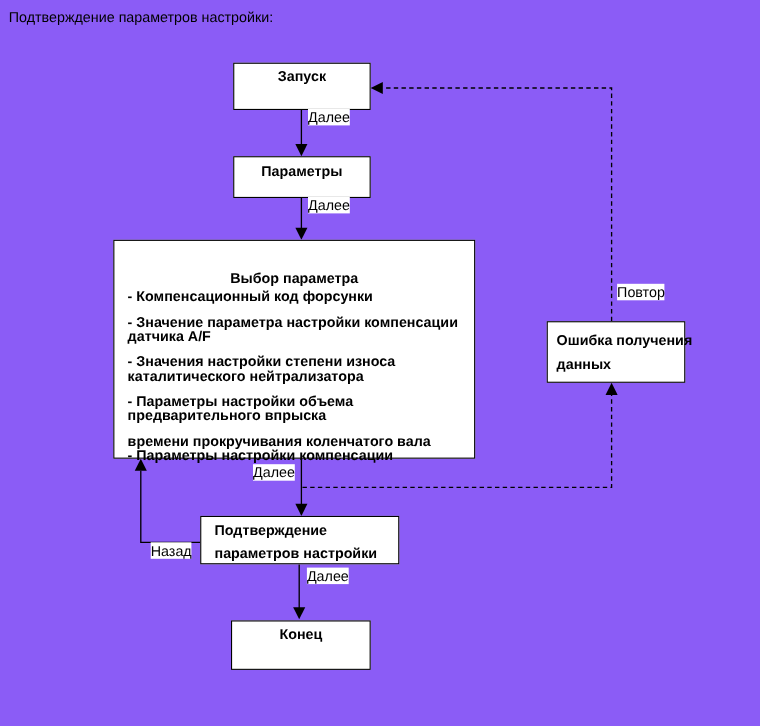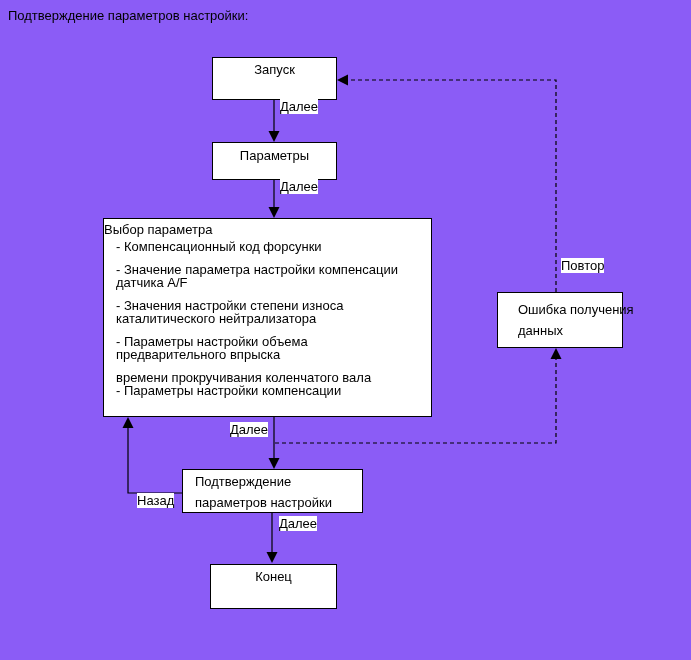--- a/index.html
+++ b/index.html
@@ -22,30 +22,31 @@
   }
   svg.connectors {
     position: absolute;
     left: 0; top: 0;
     width: 691px; height: 660px;
   }
   .node {
     position: absolute;
     border: 1px solid #000000;
     background: #ffffff;
+    font-weight: bold;
   }
   .node-centered { text-align: center; }
   .node-start   { left: 212px; top: 57px;  width: 125px; height: 43px; padding-top: 4px; }
   .node-note    { left: 212px; top: 142px; width: 125px; height: 38px; padding-top: 5px; }
   .node-select  { left: 103px; top: 218px; width: 329px; height: 199px; }
-  .node-select .box-title { padding-top: 4px; line-height: 13px; }
+  .node-select .box-title { text-align: center; padding-top: 4px; line-height: 13px; margin-top: 23px; }
   .node-select .items { margin-top: 4px; padding-left: 12px; padding-right: 6px; }
   .node-select .item { margin-bottom: 10px; }
   .node-select .item div { line-height: 13px; white-space: nowrap; }
-  .node-error   { left: 497px; top: 292px; width: 126px; height: 56px; padding: 6px 4px 0 20px; }
+  .node-error   { left: 497px; top: 292px; width: 126px; height: 56px; padding: 6px 4px 0 8px; }
   .node-error div { line-height: 21px; white-space: nowrap; }
   .node-confirm { left: 182px; top: 469px; width: 181px; height: 44px; padding: 1px 4px 0 12px; }
   .node-confirm div { line-height: 21px; white-space: nowrap; }
   .node-end     { left: 210px; top: 564px; width: 127px; height: 45px; padding-top: 4px; }
   .edge-label {
     position: absolute;
     white-space: nowrap;
     background: #ffffff;
   }
   .lbl-next-1 { left: 280px; top: 99px; }

